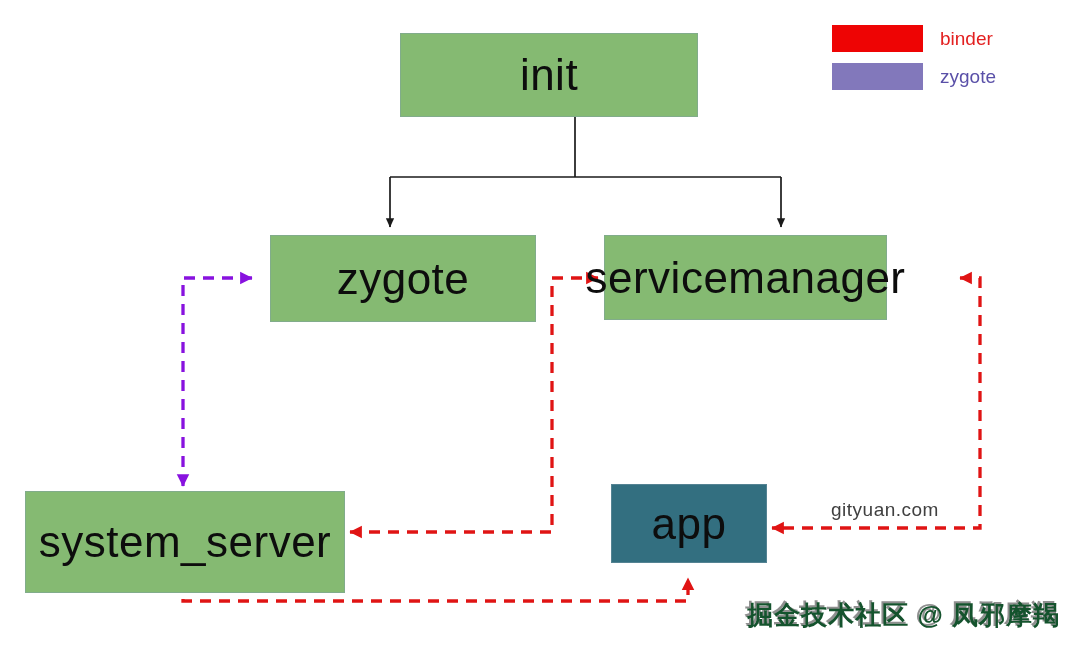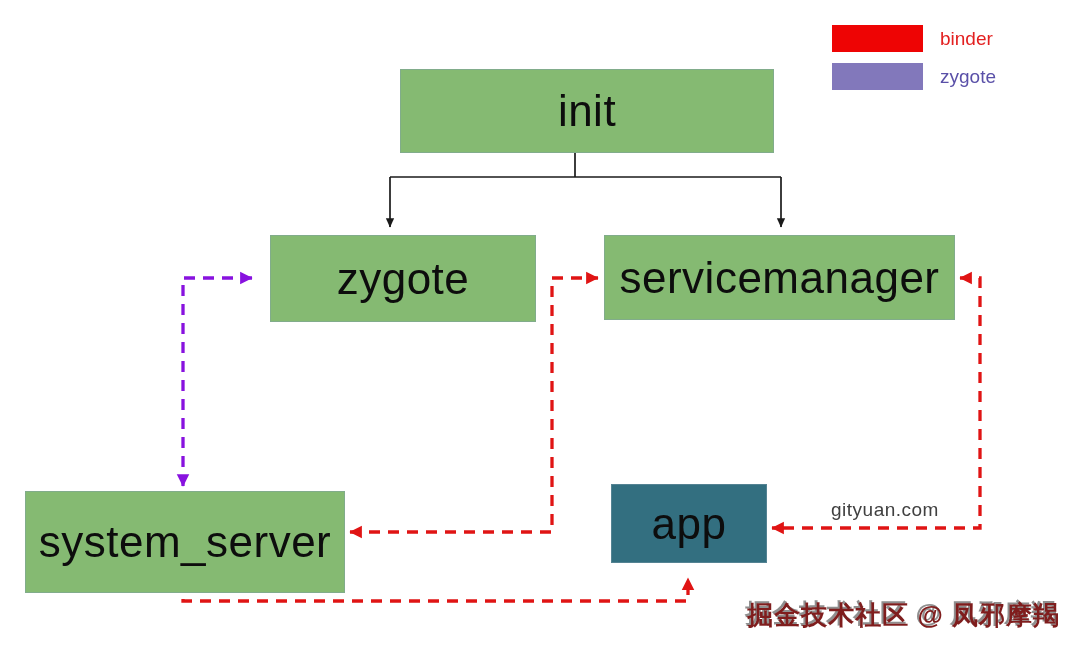--- a/index.html
+++ b/index.html
@@ -17,23 +17,23 @@
     position: absolute;
     display: flex; align-items: center; justify-content: center;
     font-size: 44px; color: #0d0d0d;
     background: #85ba72;
     border: 1px solid rgba(125,155,170,0.45);
     box-sizing: border-box;
     letter-spacing: 0.5px;
   }
   .node.teal { background: #336f80; }
 
-  .node-init           { left: 400px; top: 33px;  width: 374px; height: 84px; margin-top: 36px; }
+  .node-init           { left: 400px; top: 33px;  width: 298px; height: 84px; }
   .node-zygote         { left: 258px; top: 235px; width: 266px; height: 87px; margin-left: 12px; }
-  .node-servicemanager { left: 604px; top: 235px; width: 351px; height: 85px; }
+  .node-servicemanager { left: 604px; top: 235px; width: 283px; height: 85px; }
   .node-system-server  { left: 25px;  top: 491px; width: 320px; height: 102px; }
   .node-app            { left: 611px; top: 484px; width: 156px; height: 79px; }
 
   .legend { position: absolute; left: 832px; top: 25px; width: 240px; }
   .legend-row { position: absolute; display: flex; align-items: center; }
   .legend-row.binder { left: 0; top: 0; }
   .legend-row.socket { left: 0; top: 38px; }
   .swatch { width: 91px; height: 27px; display: inline-block; }
   .swatch.binder { background: #ee0404; }
   .swatch.socket { background: #8278bb; }
@@ -42,21 +42,21 @@
   .legend-label.socket { color: #5a50a8; }
 
   .watermark {
     position: absolute; left: 831px; top: 499px;
     font-size: 19px; color: #404040; letter-spacing: 0.5px;
   }
 
   .caption {
     position: absolute; right: 20px; top: 598px;
     font-size: 26px; font-weight: bold;
-    color: #7f1d1d;
+    color: #14532d;
     text-shadow: -2px -2px 0 #8f8f8f, 1px 1px 0 #ffffff;
     letter-spacing: 1px;
     white-space: nowrap;
   }
 </style>
 </head>
 <body>
 
 <div class="canvas">
 

